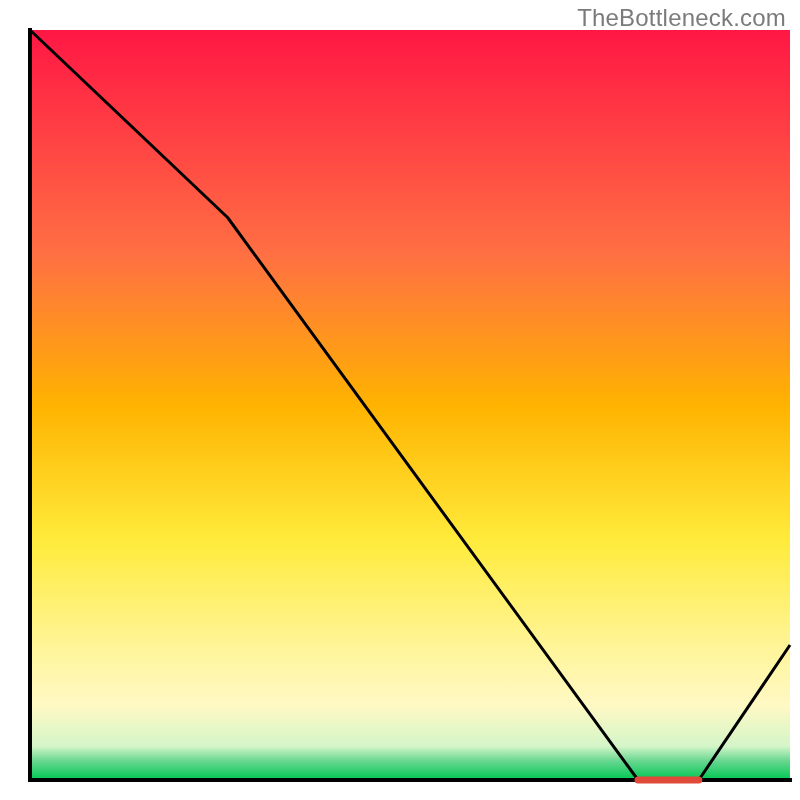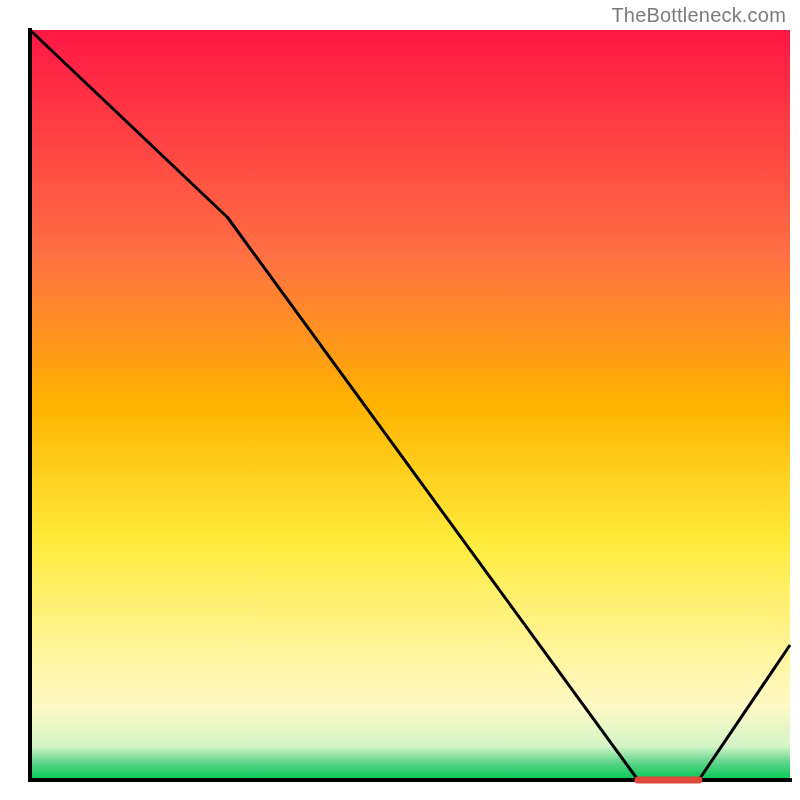--- a/index.html
+++ b/index.html
@@ -14,21 +14,21 @@
   .wrap {
     position: relative;
     width: 800px;
     height: 800px;
   }
   .watermark {
     position: absolute;
     top: 4px;
     right: 14px;
     color: #7b7b7b;
-    font-size: 20px;
+    font-size: 24px;
     font-weight: 400;
     letter-spacing: 0.2px;
     user-select: none;
   }
   svg {
     display: block;
   }
 </style>
 </head>
 <body>

